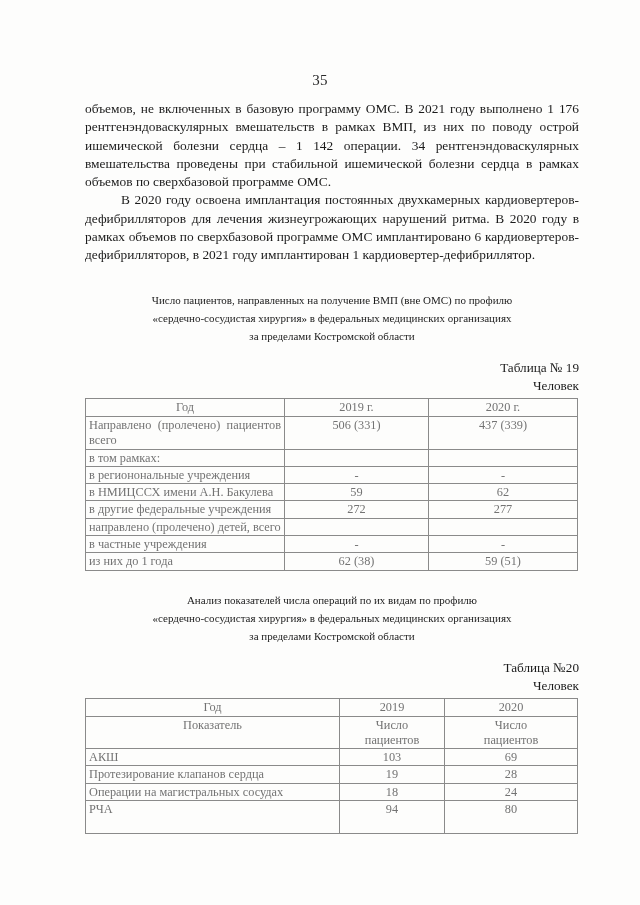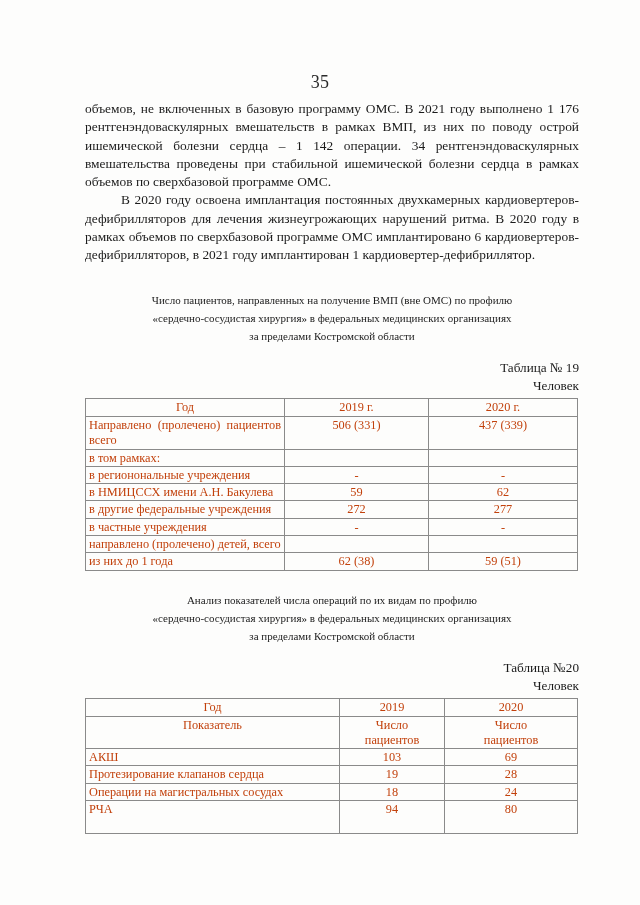--- a/index.html
+++ b/index.html
@@ -19,21 +19,21 @@
     width: 640px;
     height: 905px;
     background: #fdfdfc;
   }
   .page-number {
     position: absolute;
     top: 72px;
     left: 0;
     width: 640px;
     text-align: center;
-    font-size: 18px;
+    font-size: 15px;
     letter-spacing: 0.3px;
     color: #2a2a2a;
   }
   .content {
     position: absolute;
     left: 85px;
     top: 100px;
     width: 494px;
   }
   p.body-par {
@@ -70,21 +70,21 @@
     margin-top: 4px;
     table-layout: fixed;
   }
   table.doc-table td,
   table.doc-table th {
     border: 1px solid #8a8a8a;
     font-size: 12.3px;
     line-height: 15.3px;
     font-weight: normal;
     padding: 1px 3px 0 3px;
-    color: #c2410c;
+    color: #737373;
     vertical-align: top;
     margin-top: 21px;
   }
   .c-center { text-align: center; }
   .c-left   { text-align: left; }
   .c-just   { text-align: justify; text-justify: inter-word; }
   .row-tall td { height: 31px; }
   .spacer-20 { height: 20px; }
   .spacer-26 { height: 26px; }
 </style>
@@ -144,28 +144,28 @@
           <td class="c-left">в НМИЦССХ имени А.Н. Бакулева</td>
           <td class="c-center">59</td>
           <td class="c-center">62</td>
         </tr>
         <tr>
           <td class="c-left">в другие федеральные учреждения</td>
           <td class="c-center">272</td>
           <td class="c-center">277</td>
         </tr>
         <tr>
+          <td class="c-left">направлено (пролечено) детей, всего</td>
+          <td class="c-center"></td>
+          <td class="c-center"></td>
+        </tr>
+        <tr>
           <td class="c-left">в частные учреждения</td>
           <td class="c-center">-</td>
           <td class="c-center">-</td>
-        </tr>
-        <tr>
-          <td class="c-left">направлено (пролечено) детей, всего</td>
-          <td class="c-center"></td>
-          <td class="c-center"></td>
         </tr>
         <tr>
           <td class="c-left">из них до 1 года</td>
           <td class="c-center">62 (38)</td>
           <td class="c-center">59 (51)</td>
         </tr>
       </tbody>
     </table>
 
     <div class="spacer-20"></div>

